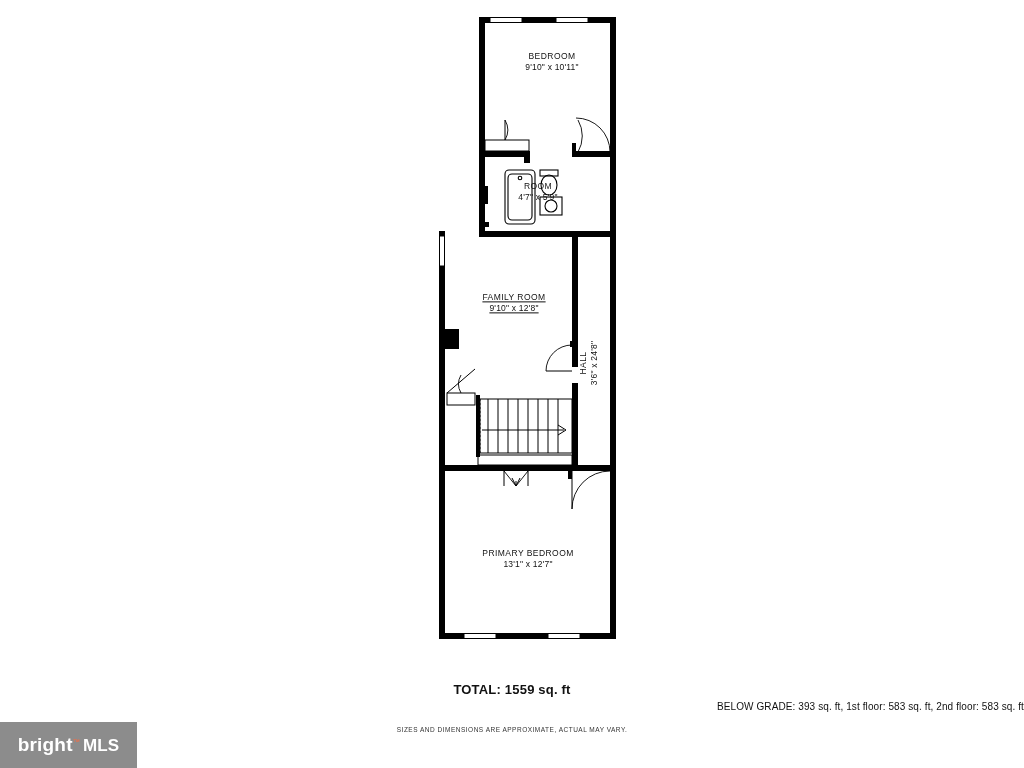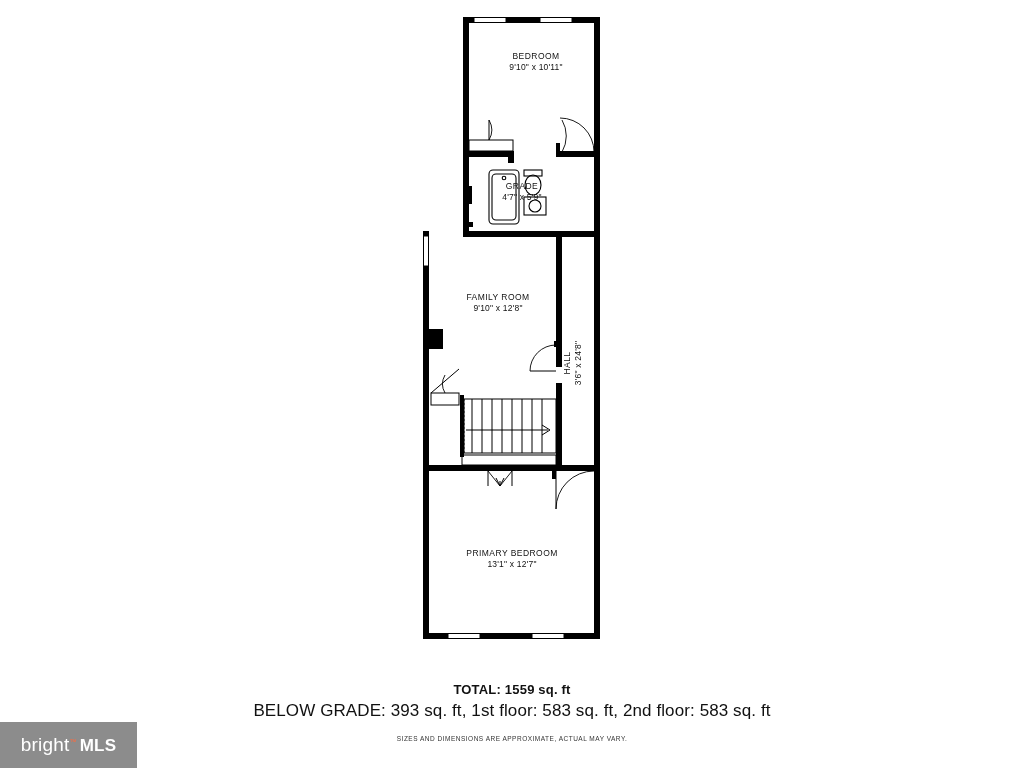--- a/index.html
+++ b/index.html
@@ -11,21 +11,21 @@
     width: 1024px;
     height: 768px;
     position: relative;
     font-family: "Liberation Sans", sans-serif;
     overflow: hidden;
   }
 
   
   #floorplan {
     position: absolute;
-    left: 0;
+    left: 16px;
     top: 0;
     width: 931px;
     height: 660px;
   }
 
   
   .room-label {
     position: absolute;
     text-align: center;
     color: #111111;
@@ -59,23 +59,24 @@
     text-align: center;
     color: #111111;
   }
   #summary .total {
     font-size: 13px;
     font-weight: bold;
     letter-spacing: 0.2px;
     margin-bottom: 3px;
   }
   #summary .line {
-    font-size: 17px;
+    font-size: 10px;
     letter-spacing: 0.1px;
     line-height: 1.35;
+    text-align: right;
   }
   #summary .disclaimer {
     margin-top: 12px;
     font-size: 6.5px;
     letter-spacing: 0.5px;
     color: #333333;
   }
 
   
   #logo {
@@ -88,21 +89,21 @@
     display: flex;
     align-items: center;
     justify-content: center;
   }
   #logo .logo-text {
     font-size: 19px;
     color: #ffffff;
     letter-spacing: 0.2px;
   }
   #logo .logo-bright {
-    font-weight: normal;
+    font-weight: bold;
   }
   #logo .logo-mls {
     font-weight: bold;
     margin-left: 3px;
     font-size: 17px;
   }
   #logo .logo-tm {
     font-size: 7px;
     vertical-align: super;
     color: #ff6a3d;
@@ -227,25 +228,25 @@
     <rect class="wall" x="594" y="237" width="6" height="228"></rect>
   </svg>
 
   
   <div class="room-label" style="left:536px; top:62px; transform:translate(-50%,-50%);">
     <span class="rm-name">BEDROOM</span>
     <span class="rm-dims">9'10" x 10'11"</span>
   </div>
 
   <div class="room-label" style="left:522px; top:192px; transform:translate(-50%,-50%);">
-    <span class="rm-name">GRADE</span>
+    <span class="rm-name">ROOM</span>
     <span class="rm-dims">4'7" x 5'9"</span>
   </div>
 
-  <div class="room-label" style="left:498px; top:303px; transform:translate(-50%,-50%);">
+  <div class="room-label" style="left:498px; top:303px; transform:translate(-50%,-50%);text-decoration:underline;">
     <span class="rm-name">FAMILY ROOM</span>
     <span class="rm-dims">9'10" x 12'8"</span>
   </div>
 
   <div class="room-label vertical" style="left:573px; top:363px; transform:translate(-50%,-50%) rotate(-90deg);">
     <span class="rm-name">HALL</span>
     <span class="rm-dims">3'6" x 24'8"</span>
   </div>
 
   <div class="room-label" style="left:512px; top:541px; transform:translate(-50%,-50%);margin-top:18px;">

